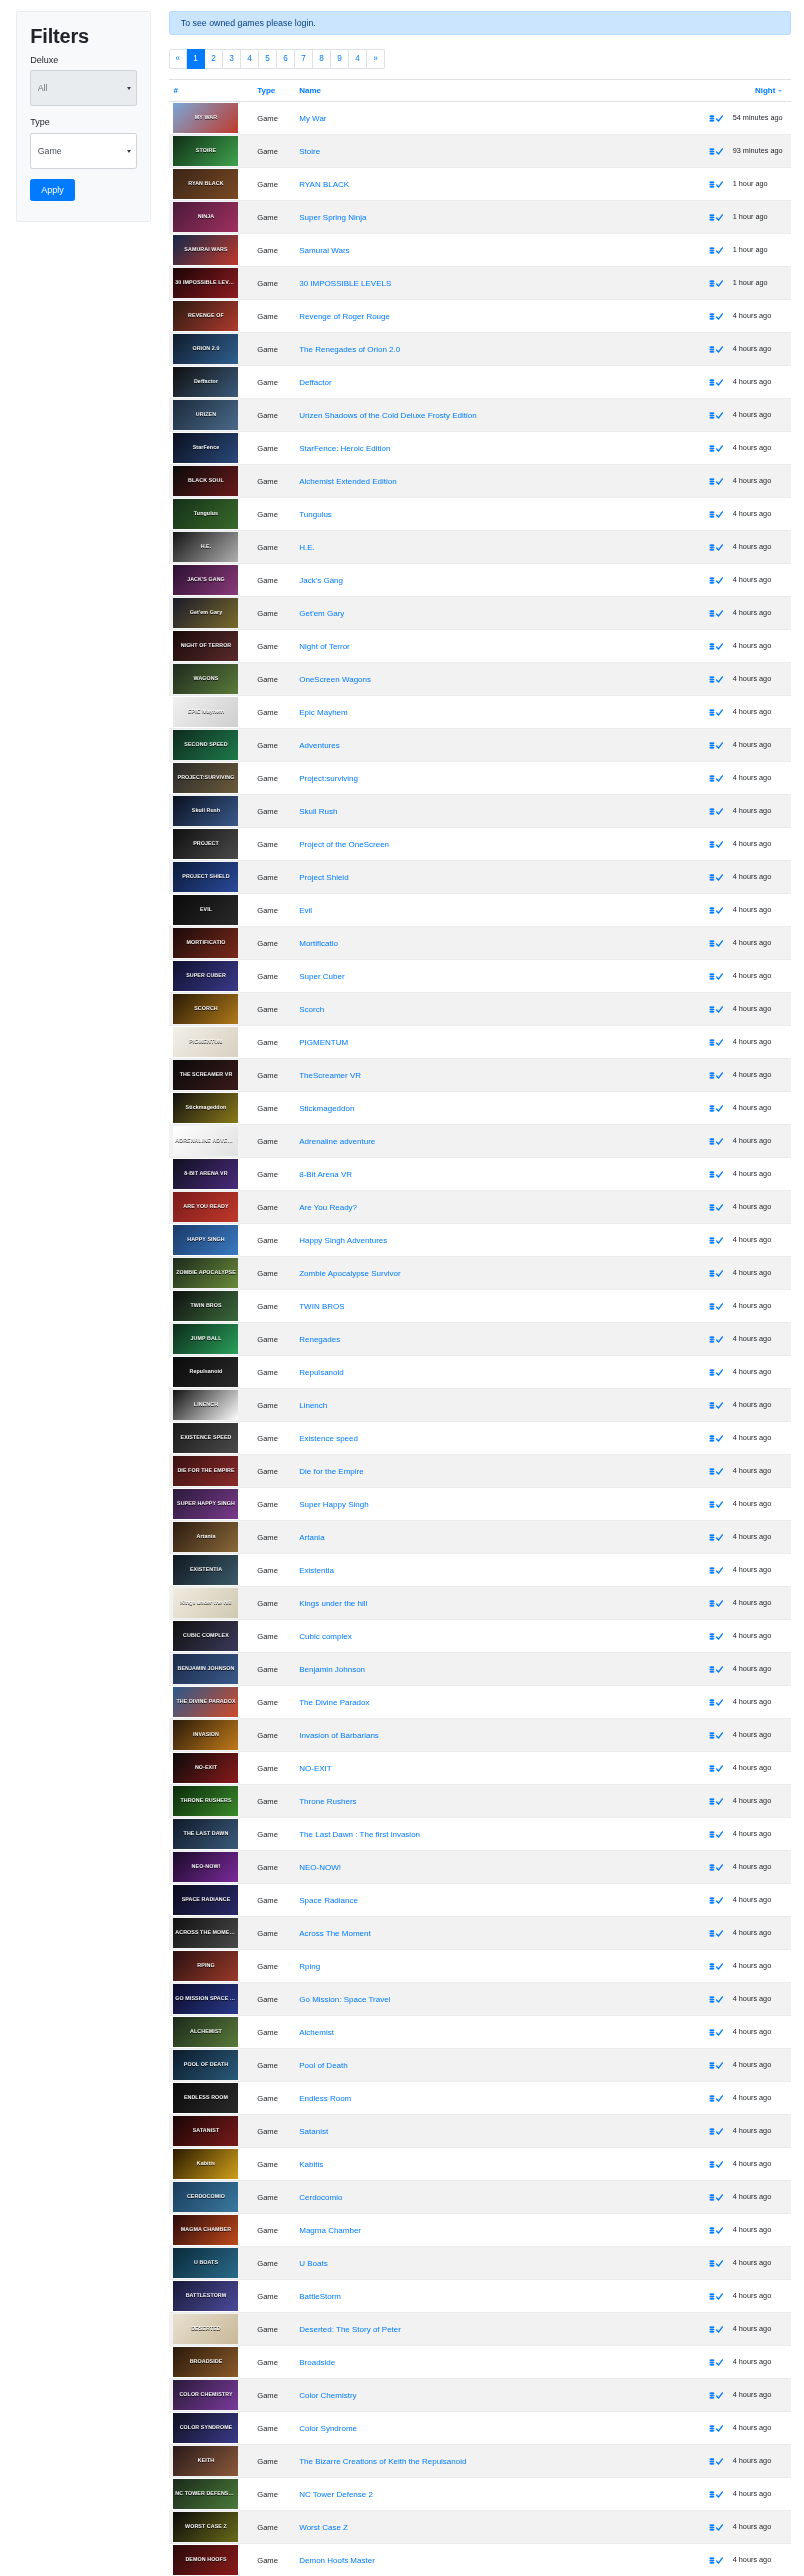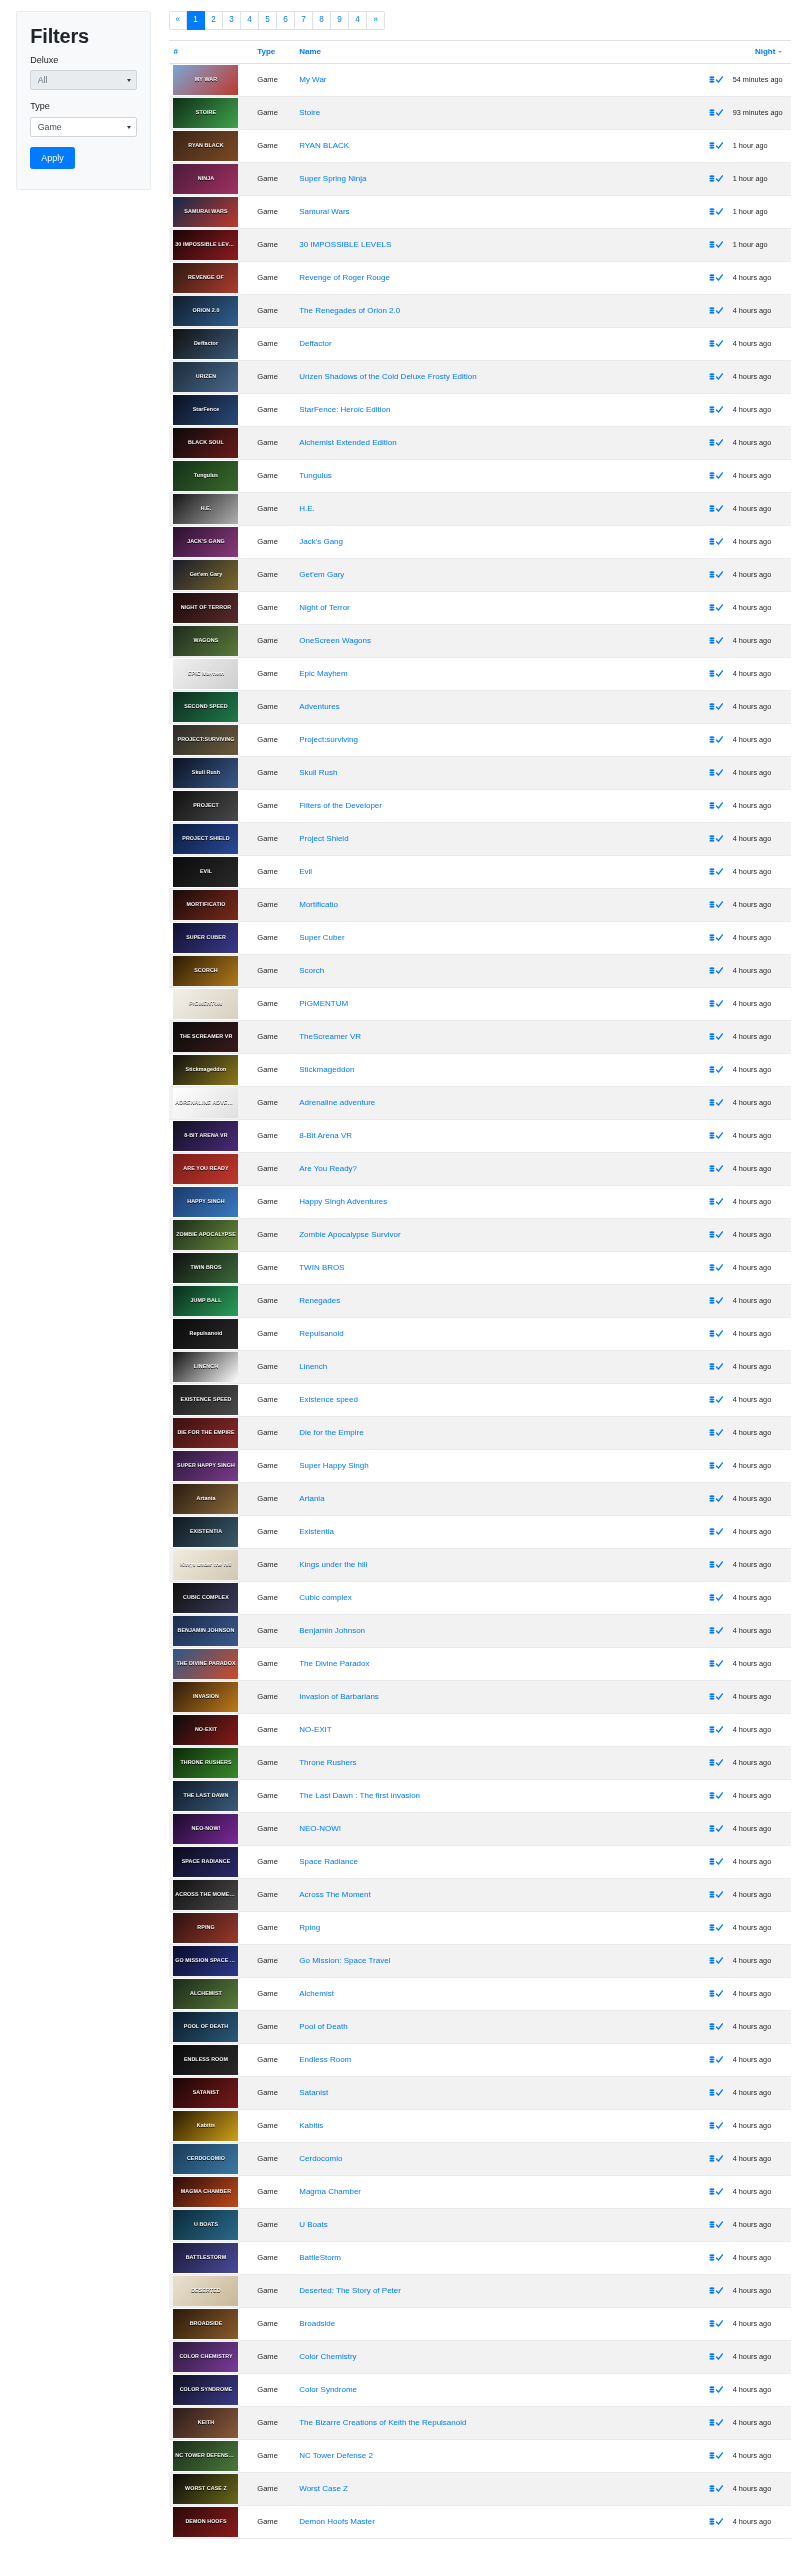--- a/index.html
+++ b/index.html
@@ -41,21 +41,21 @@
     font-size: 9px;
     color: #212529;
     margin: 0 0 4.1px 0;
     line-height: 1.3;
   }
   .select-wrap { position: relative; margin-bottom: 10.5px; }
   select.fake-select {
     -webkit-appearance: none;
     appearance: none;
     width: 100%;
-    height: 20px;
+    height: 36px;
     padding: 2.3px 15px 2.3px 6.4px;
     font-size: 8.8px;
     font-family: "Liberation Sans", sans-serif;
     color: #495057;
     border: 0.6px solid #ced4da;
     border-radius: 2.3px;
     background: #ffffff;
     line-height: 1.4;
   }
   select.fake-select.disabledish {
@@ -261,20 +261,21 @@
       </select>
       <span class="caret"></span>
     </div>
 
     <button class="apply-btn">Apply</button>
   </aside>
 
   <main class="main">
 
 
+    <div class="alert-info">To see owned games please login.</div>
 
     <ul class="pagination">
         <li>
           <a href="#">«</a>
         </li>
         <li class="active">
           <a href="#">1</a>
         </li>
         <li>
           <a href="#">2</a>
@@ -718,21 +719,21 @@
             <td class="banned-cell">4 hours ago</td>
           </tr>
           <tr class="row-h">
             <td class="capsule-cell">
               <span class="capsule" style="background:linear-gradient(135deg,#101010 0%,#4a4a4a 100%)">
                 <span class="cap-label">PROJECT</span>
               </span>
             </td>
             <td style="width: 4.7px;"></td>
             <td class="type-cell">Game</td>
-            <td class="name-cell"><a href="#">Filters of the Developer</a></td>
+            <td class="name-cell"><a href="#">Project of the OneScreen</a></td>
             <td class="icons-cell"><span class="ico"><svg width="5.8" height="7.6" viewBox="0 0 10 13">
                   <ellipse cx="5" cy="2" rx="4.5" ry="1.8" fill="#007bff"></ellipse>
                   <ellipse cx="5" cy="6" rx="4.5" ry="1.8" fill="#007bff"></ellipse>
                   <ellipse cx="5" cy="10" rx="4.5" ry="1.8" fill="#007bff"></ellipse>
                 </svg></span><span class="ico"><svg width="7" height="7.6" viewBox="0 0 12 13">
                   <path d="M1 7 L4.2 10.5 L11 1.5" stroke="#007bff" stroke-width="2.4" fill="none" stroke-linecap="round" stroke-linejoin="round"></path>
                 </svg></span></td>
             <td class="banned-cell">4 hours ago</td>
           </tr>
           <tr class="row-h">

